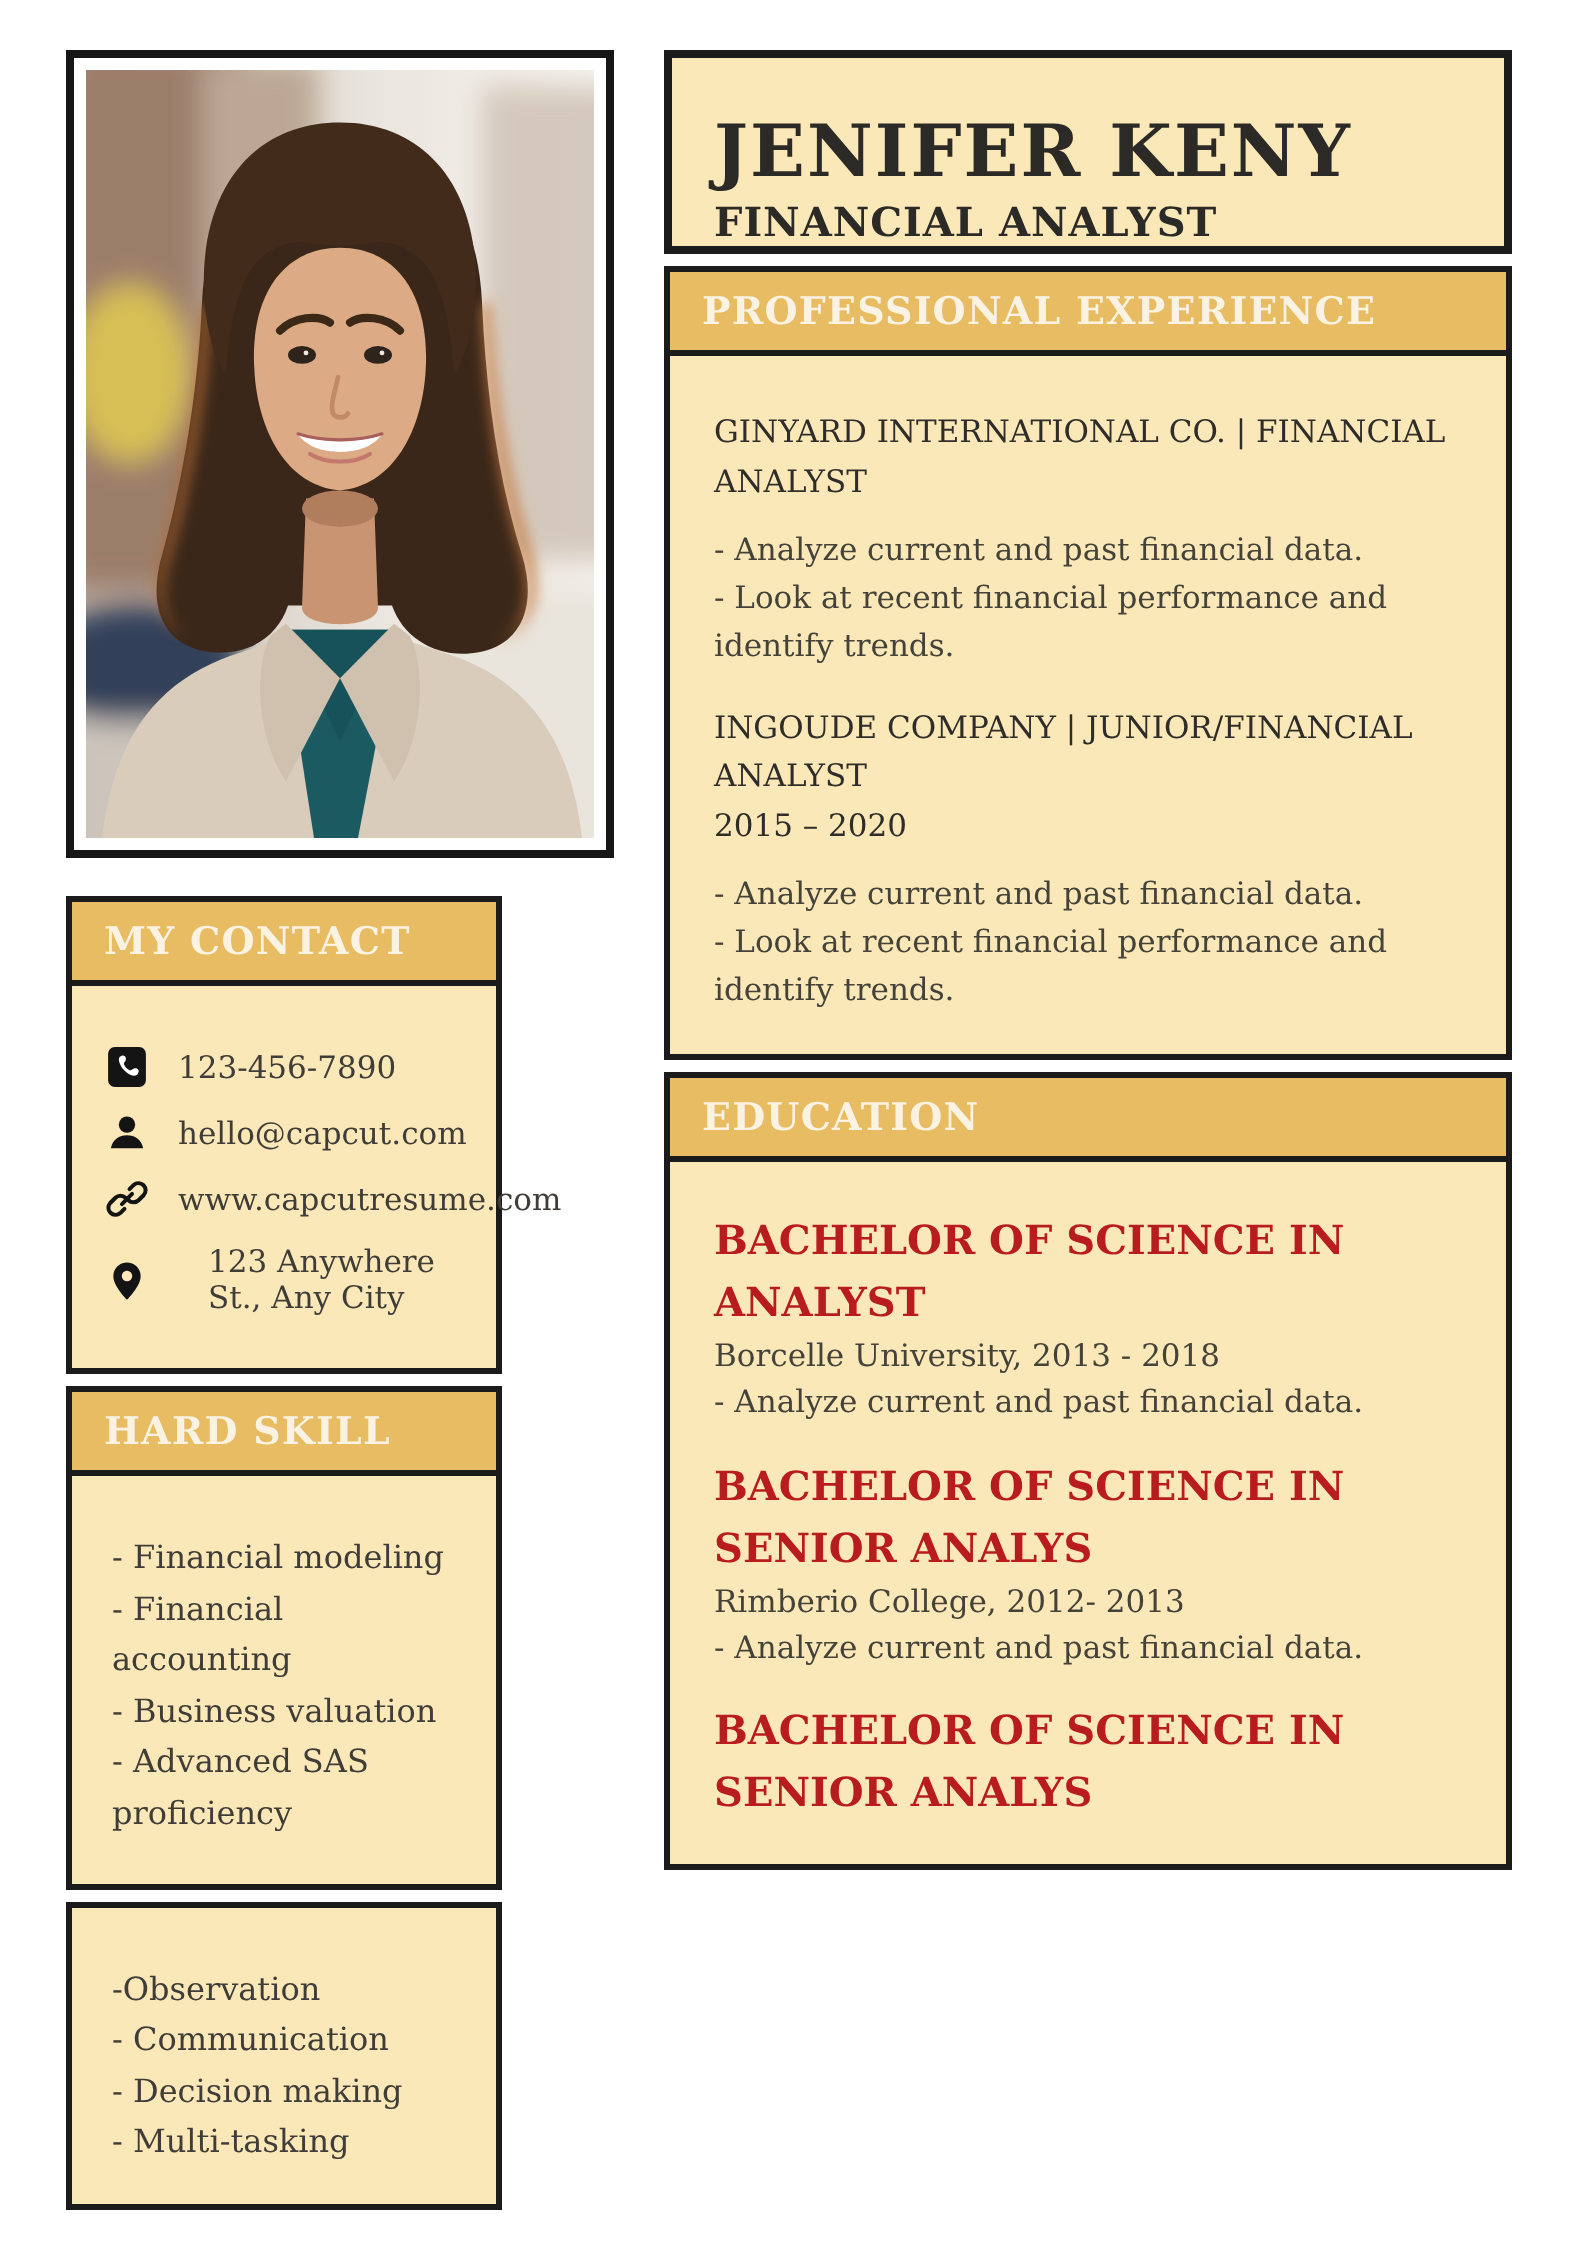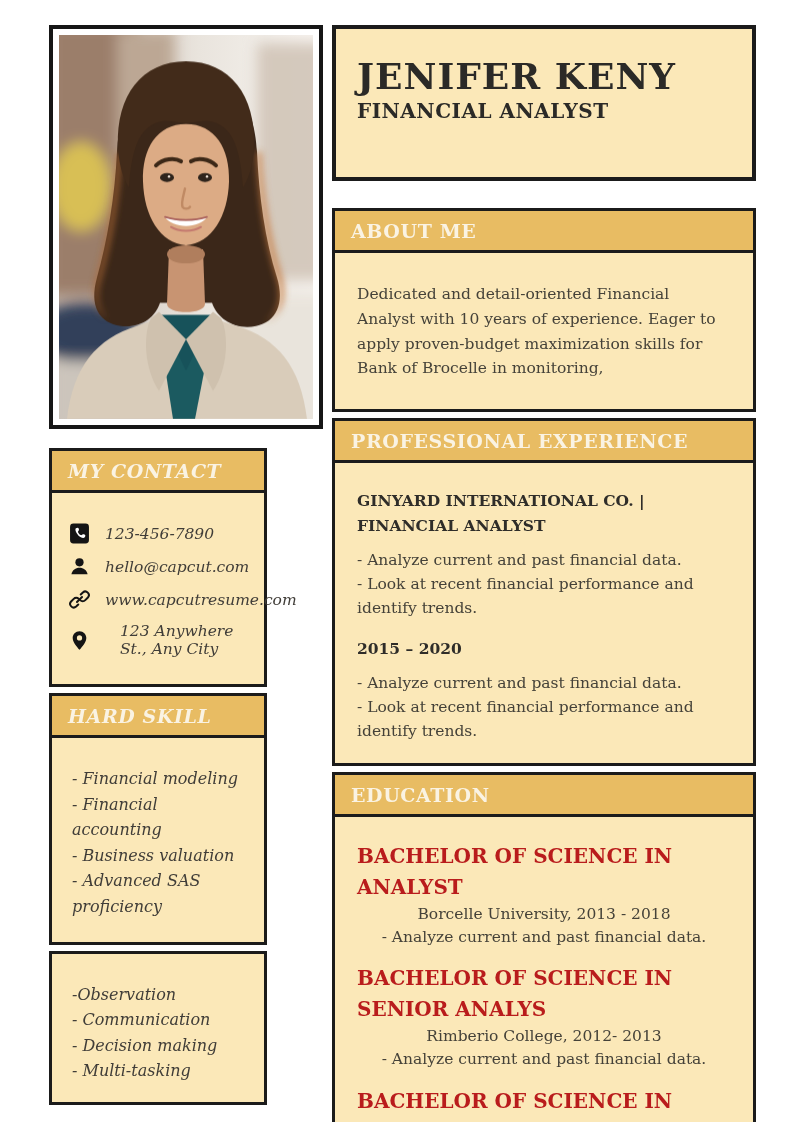--- a/index.html
+++ b/index.html
@@ -2,21 +2,21 @@
 <html style="--gold: #e8bc63; --cream: #fbe8b8; --border: #1b1b1b; --page_background: #ffffff; --header_text: #faf3e3; --body_text: #454239;"><head>
 <meta charset="utf-8">
 <style>
   html,body { margin:0; padding:0; }
   body {
     width:793px; height:1122px; background:#ffffff;
     font-family:"DejaVu Serif","Liberation Serif",serif;
     position:relative; overflow:hidden;
   }
   .page { position:absolute; inset:0; background:#ffffff; }
-  .col-left  { position:absolute; left:49px;  top:25px; width:218px;font-style:italic; }
+  .col-left  { position:absolute; left:33px;  top:25px; width:218px; }
   .col-right { position:absolute; left:332px; top:25px; width:424px; }
 
   .photo-frame {
     box-sizing:border-box; width:274px; height:404px;
     border:4px solid #161616; background:#ffffff; padding:6px;
   }
   .photo-frame svg { display:block; width:100%; height:100%; }
 
   .box {
     box-sizing:border-box; border:3.5px solid var(--border,#1b1b1b);
@@ -37,40 +37,40 @@
   .crow:last-child { margin-bottom:0;gap:30px; }
   .crow .txt { font-size:15.5px; color:#403d38; }
   .cicon { width:21px; height:21px; flex:0 0 21px; }
   .cicon svg { display:block; width:21px; height:21px; }
 
   .skills-c { padding:28px 16px 22px 20px; font-size:16px; line-height:1.6; color:#403d38; }
   .skills-c div { white-space:pre-wrap; }
 
   .name-box {
     box-sizing:border-box; border:4px solid var(--border,#1b1b1b);
-    background:var(--cream,#fbe8b8); height:156px; padding:29px 18px 12px 21px;
+    background:var(--cream,#fbe8b8); height:102px; padding:29px 18px 12px 21px;
   }
   .name-box h1 { margin:0; font-size:36px; line-height:1.05; color:#2b2a27; letter-spacing:1px; font-weight:bold; }
   .name-box h2 { margin:3px 0 0; font-size:20px; color:#2b2a27; letter-spacing:0.5px; font-weight:bold; }
 
   .about-c { padding:29px 22px 28px; font-size:15.5px; line-height:1.6; color:#454239; }
   .about-c p { margin:0; }
 
   .exp-c { padding:26px 22px 20px; }
   .xentry .xtitle, .xentry .xperiod {
-    font-weight:bold; font-size:15.5px; line-height:1.6; color:#2f2d29;
+    font-weight:normal; font-size:15.5px; line-height:1.6; color:#2f2d29;
   }
   .xbullets { margin:9px 0 17px; font-size:15.5px; line-height:1.55; color:#454239; max-width:354px; }
   .xentry:last-child .xbullets { margin-bottom:0; }
 
   .edu-c { padding:24px 22px 20px; }
   .eentry { margin-bottom:14px; }
   .eentry:last-child { margin-bottom:0; }
   .degree { font-weight:bold; font-size:20px; line-height:1.55; color:#b91c1c; }
-  .school, .ebullet { font-size:15.5px; line-height:1.5; color:#454239;text-align:center; }
+  .school, .ebullet { font-size:15.5px; line-height:1.5; color:#454239; }
 </style>
 </head>
 <body>
 
 <div class="page">
 
   <aside class="col-left">
 
     <div class="photo-frame">
       <svg viewBox="0 0 254 380" preserveAspectRatio="none">
@@ -200,42 +200,35 @@
     </section>
   </aside>
 
   <main class="col-right">
 
     <div class="name-box">
       <h1>JENIFER KENY</h1>
       <h2>FINANCIAL ANALYST</h2>
     </div>
 
-    <section class="box mt27">
-      <header class="bar">
-        <span>ABOUT ME</span>
-      </header>
-      <div class="about-c">
-        <p>Dedicated and detail-oriented Financial Analyst with 10 years of experience. Eager to apply proven-budget maximization skills for Bank of Brocelle in monitoring,</p>
-      </div>
-    </section>
 
     <section class="box mt6">
       <header class="bar">
         <span>PROFESSIONAL EXPERIENCE</span>
       </header>
       <div class="exp-c">
         <div class="xentry">
           <div class="xtitle">GINYARD INTERNATIONAL CO. | FINANCIAL ANALYST</div>
           <div class="xbullets">
             <div>- Analyze current and past financial data.</div>
             <div>- Look at recent financial performance and identify trends.</div>
           </div>
         </div>
         <div class="xentry">
+          <div class="xtitle">INGOUDE COMPANY | JUNIOR/FINANCIAL ANALYST</div>
           <div class="xperiod">2015 – 2020</div>
           <div class="xbullets">
             <div>- Analyze current and past financial data.</div>
             <div>- Look at recent financial performance and identify trends.</div>
           </div>
         </div>
       </div>
     </section>
 
     <section class="box mt6">

